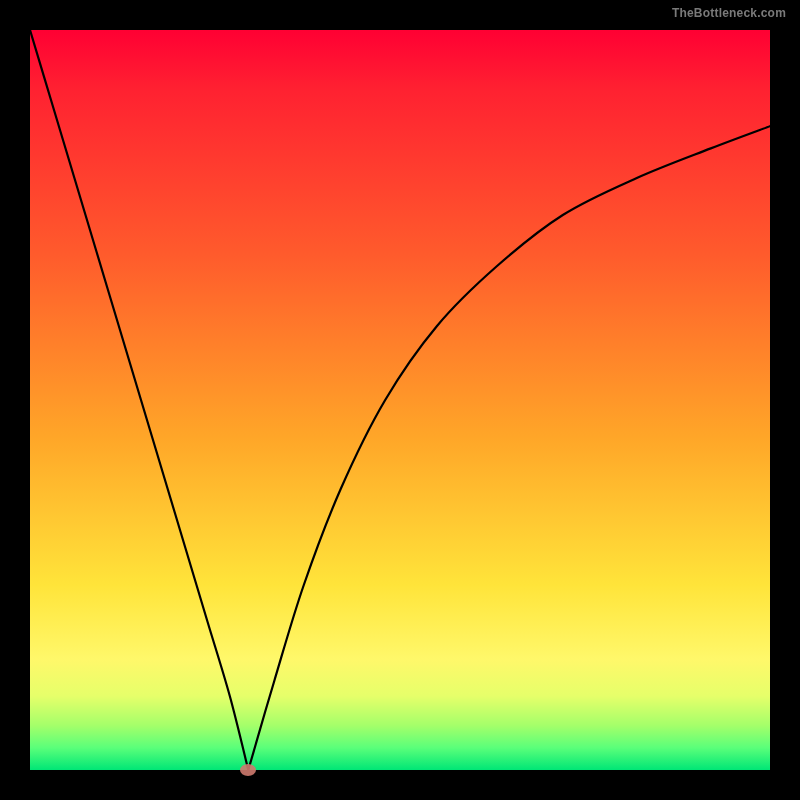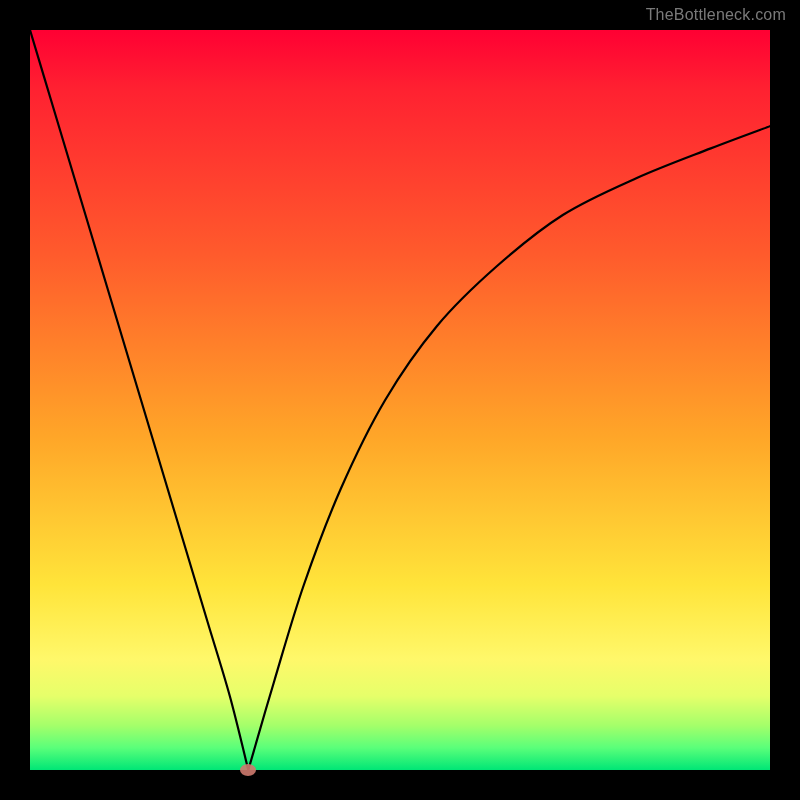--- a/index.html
+++ b/index.html
@@ -52,22 +52,22 @@
     border-radius: 50%;
     background: #cd7a6e;
     opacity: 0.9;
     transform: translate(-50%, -50%);
   }
   .watermark {
     position: absolute;
     top: 6px;
     right: 14px;
     color: #7a7a7a;
-    font-size: 16px;
-    font-weight: 400;
+    font-size: 12px;
+    font-weight: 700;
     letter-spacing: 0.2px;
     user-select: none;
     text-align: right;
   }
 </style>
 </head>
 <body>
 
 <div class="frame">
   <div class="plot-area">

